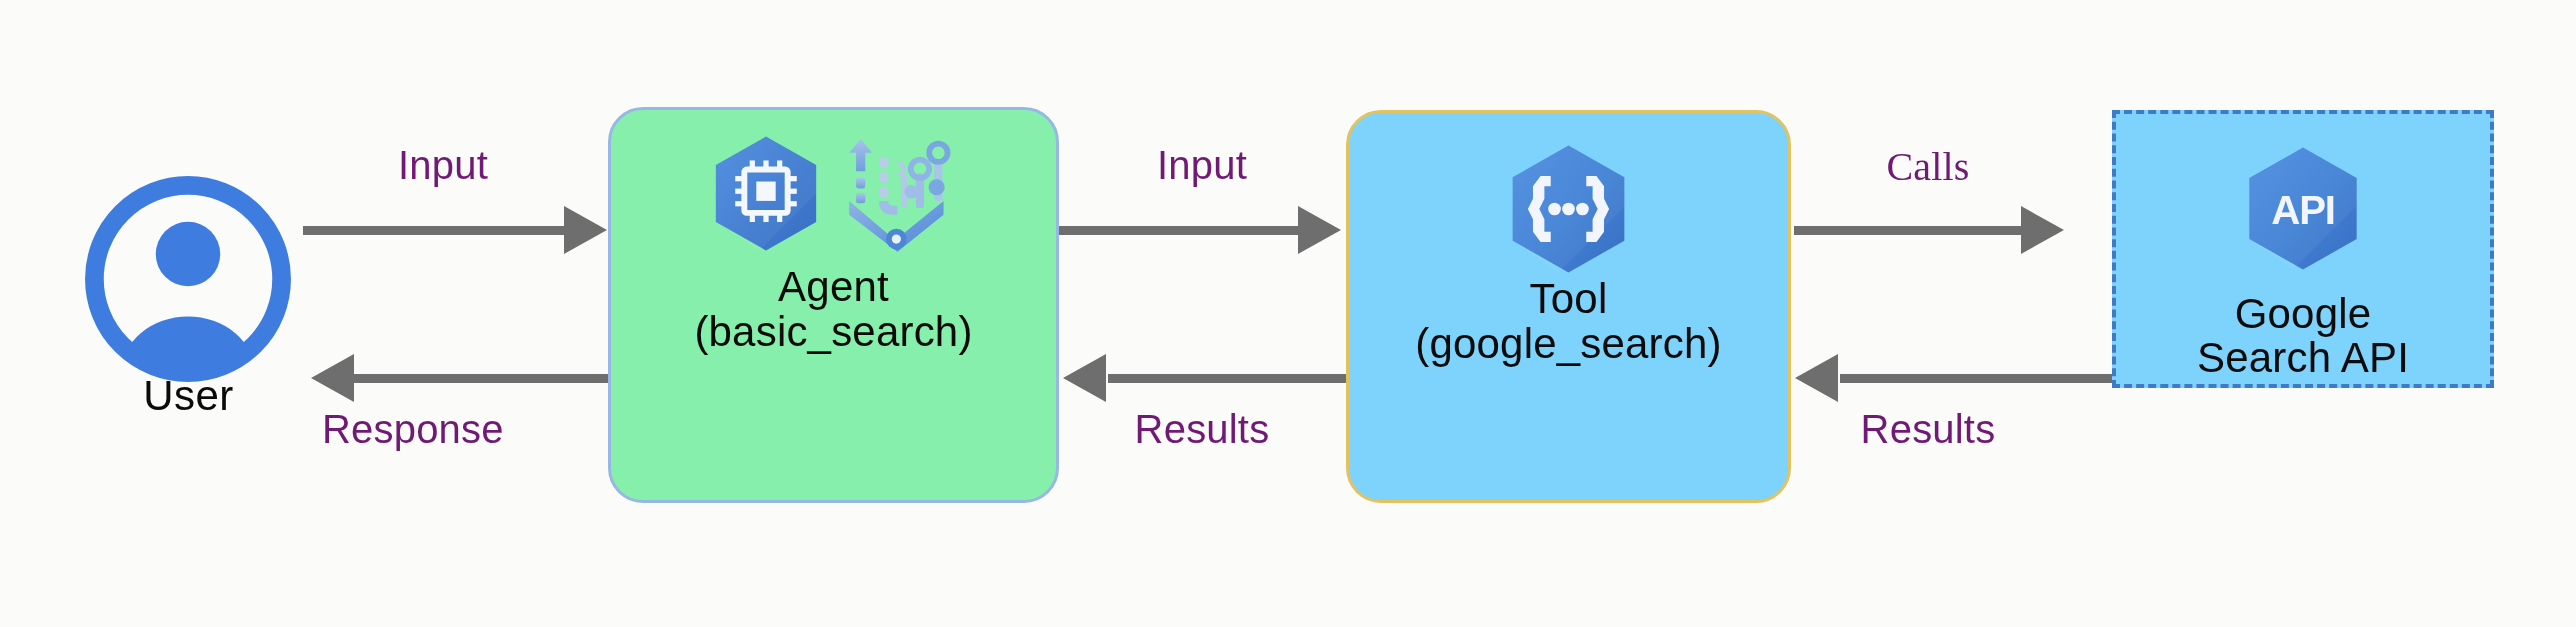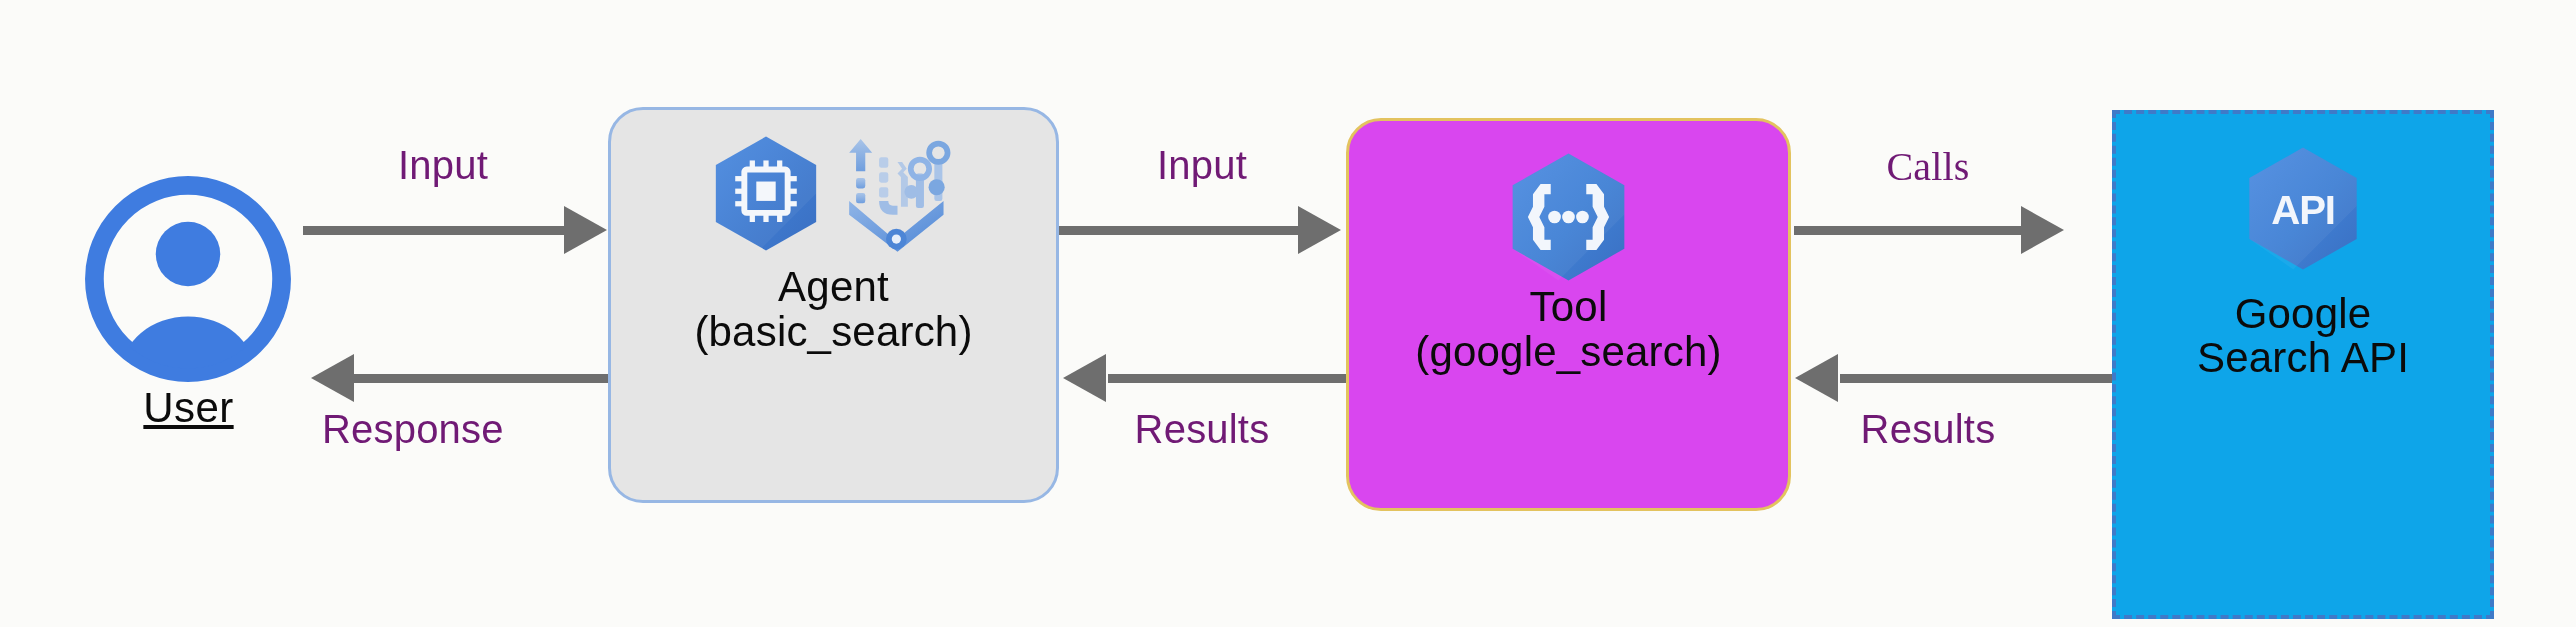--- a/index.html
+++ b/index.html
@@ -31,63 +31,61 @@
   #user-avatar {
     position: absolute;
     left: 8px;
     top: 0px;
     width: 208px;
     height: 208px;
   }
   #user-label {
     position: absolute;
     left: 0px;
-    top: 209px;
+    top: 197px;
     width: 225px;
     text-align: center;
     font-size: 42px;
     color: #0b0b0b;
     letter-spacing: 0.4px;
-    text-decoration: underline;
   }
 
   
   .node-box {
     position: absolute;
     box-sizing: border-box;
     display: flex;
     flex-direction: column;
     align-items: center;
     justify-content: flex-start;
   }
   #agent-box {
     left: 608px;
     top: 107px;
     width: 451px;
     height: 396px;
-    background: #e5e5e5;
+    background: #86efac;
     border: 3.2px solid #97b7e4;
     border-radius: 35px;
   }
   #tool-box {
     left: 1346px;
     top: 110px;
     width: 445px;
     height: 393px;
-    background: #d946ef;
+    background: #7dd3fc;
     border: 3.2px solid #e3c35f;
     border-radius: 35px;
-    margin-top: 8px;
   }
   #api-box {
     left: 2112px;
     top: 110px;
     width: 382px;
-    height: 509px;
-    background: #0ea5e9;
+    height: 278px;
+    background: #7dd3fc;
     border: 4px dashed #3f7ac8;
     border-radius: 0px;
   }
 
   .node-icons {
     display: flex;
     align-items: center;
     justify-content: center;
     gap: 14.5px;
     margin-top: 27px;

